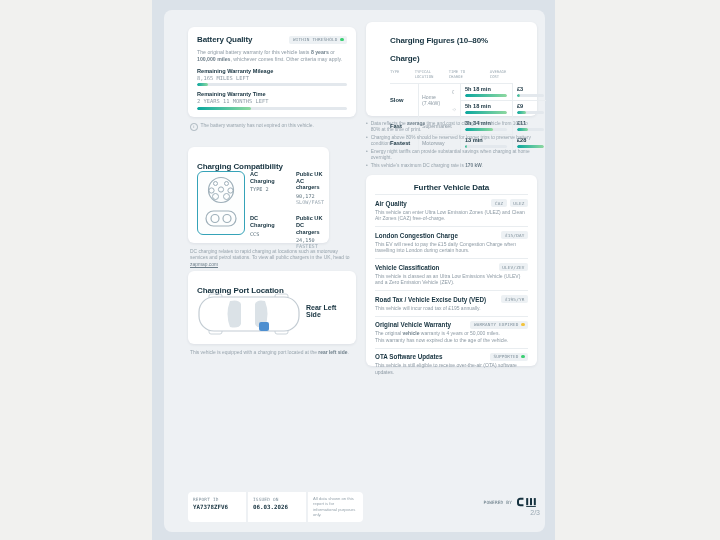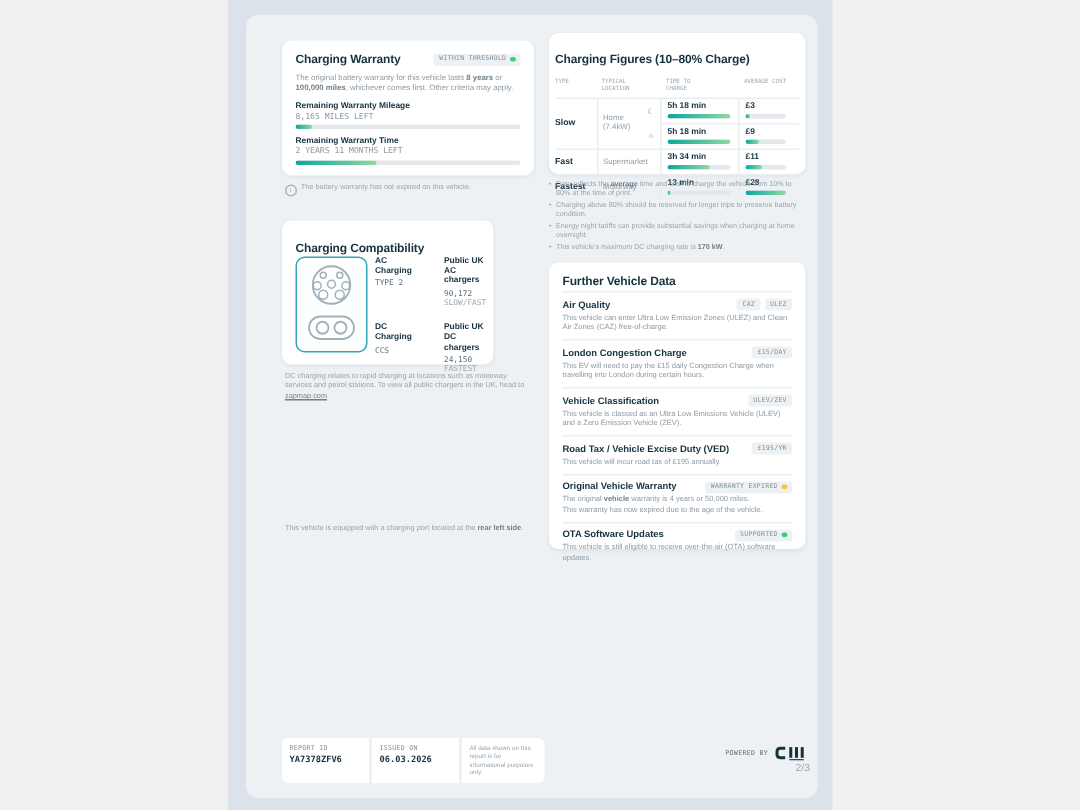--- a/index.html
+++ b/index.html
@@ -65,21 +65,21 @@
 </style>
 </head>
 <body>
 
 <div class="canvas">
   <div class="viewer"></div>
   <div class="page"></div>
 
   <div class="card" style="left:188px;top:27px;width:168px;height:90px;padding:8px 9px;">
     <div class="hrow">
-      <span class="ttl">Charging Warranty</span>
+      <span class="ttl">Battery Quality</span>
       <span class="badge">
         <span>WITHIN THRESHOLD</span>
         <span class="dot" style="background: rgb(59, 207, 115);"></span>
       </span>
     </div>
     <div class="body-t" style="margin-top:5px;">
       <span>The original battery warranty for this vehicle lasts </span><span class="b">8 years</span><span> or </span><span class="b">100,000 miles</span><span>, whichever comes first. Other criteria may apply.</span>
     </div>
     <div style="margin-top:5px;">
       <div class="sublabel">Remaining Warranty Mileage</div>
@@ -142,25 +142,39 @@
 chargers</div>
           <div class="gval"><span>24,150</span> <span class="q">FASTEST</span></div>
         </div>
       </div>
     </div>
   </div>
   <div class="note" style="left:190px;top:249px;width:166px;display:block;">
     <span>DC charging relates to rapid charging at locations such as motorway services and petrol stations. To view all public chargers in the UK, head to </span><a class="link" href="#">zapmap.com</a>
   </div>
 
+  <div class="card" style="left:188px;top:271px;width:168px;height:73px;padding:8px 9px;">
+    <span class="ttl">Charging Port Location</span>
+    <svg width="104" height="44" viewBox="0 0 104 44" style="position:absolute;left:9px;top:21px;">
+      <rect x="12" y="2" width="13" height="6" rx="2" fill="none" stroke="#ccd4da" stroke-width="1"></rect>
+      <rect x="12" y="36" width="13" height="6" rx="2" fill="none" stroke="#ccd4da" stroke-width="1"></rect>
+      <rect x="78" y="2" width="13" height="6" rx="2" fill="none" stroke="#ccd4da" stroke-width="1"></rect>
+      <rect x="78" y="36" width="13" height="6" rx="2" fill="none" stroke="#ccd4da" stroke-width="1"></rect>
+      <rect x="2" y="5" width="100" height="34" rx="15" fill="#ffffff" stroke="#c3ccd3" stroke-width="1.2"></rect>
+      <path d="M33 9 Q42 7 44 12 L44 32 Q42 37 33 35 Q28 22 33 9 Z" fill="#dbe2e7"></path>
+      <path d="M68 9 Q60 7 58 12 L58 32 Q60 37 68 35 Q73 22 68 9 Z" fill="#dbe2e7"></path>
+      <rect x="62" y="30" width="10" height="9" rx="2" fill="#4e8fd0"></rect>
+    </svg>
+    <div style="position:absolute;left:118px;top:33px;width:44px;text-align:left;font-size:7px;font-weight:bold;color:#16323f;">Rear Left Side</div>
+  </div>
   <div class="note" style="left:190px;top:350px;width:166px;display:block;">
     <span>This vehicle is equipped with a charging port located at the </span><span class="b">rear left side</span><span>.</span>
   </div>
 
-  <div class="card" style="left:366px;top:22px;width:171px;height:94px;padding:7px 4px;">
+  <div class="card" style="left:366px;top:22px;width:171px;height:94px;padding:7px 24px;">
     <span class="ttl">Charging Figures (10–80% Charge)</span>
     <div class="cf-head">
       <span style="width:28px;">TYPE</span>
       <span style="width:42px;padding-left:3px;box-sizing:border-box;">TYPICAL
 LOCATION</span>
       <span style="width:52px;padding-left:4px;box-sizing:border-box;">TIME TO
 CHARGE</span>
       <span style="width:34px;padding-left:4px;box-sizing:border-box;">AVERAGE COST</span>
     </div>
     <div class="cf-row">
@@ -248,21 +262,21 @@
         <i>•</i>
         <span>Energy night tariffs can provide substantial savings when charging at home overnight.</span>
       </div>
     <div>
         <i>•</i>
         <span><span>This vehicle's maximum DC charging rate is </span><span class="b">170 kW</span><span>.</span></span>
       </div>
   </div>
 
   <div class="card" style="left:366px;top:175px;width:171px;height:191px;padding:8px 9px;">
-    <div class="ttl" style="margin-bottom:2px;">Further Vehicle Data</div>
+    <div class="ttl" style="margin-bottom:2px;text-align:center;">Further Vehicle Data</div>
 
     <div class="fsec">
       <div class="hrow">
         <span class="fttl">Air Quality</span>
         <span style="display:flex;gap:3px;">
           <span class="badge">CAZ</span>
           <span class="badge">ULEZ</span>
         </span>
       </div>
       <div class="fdesc">This vehicle can enter Ultra Low Emission Zones (ULEZ) and Clean Air Zones (CAZ) free-of-charge.</div>

